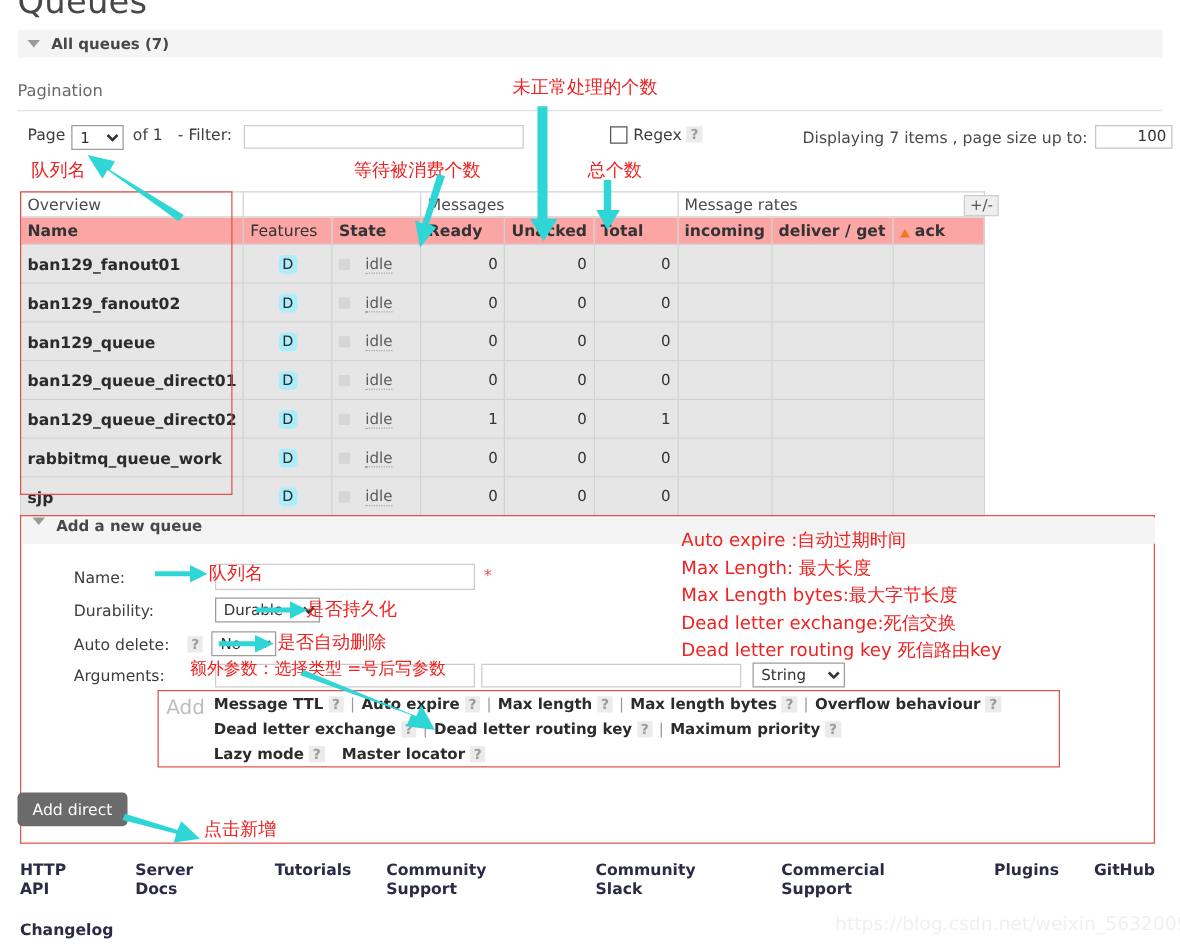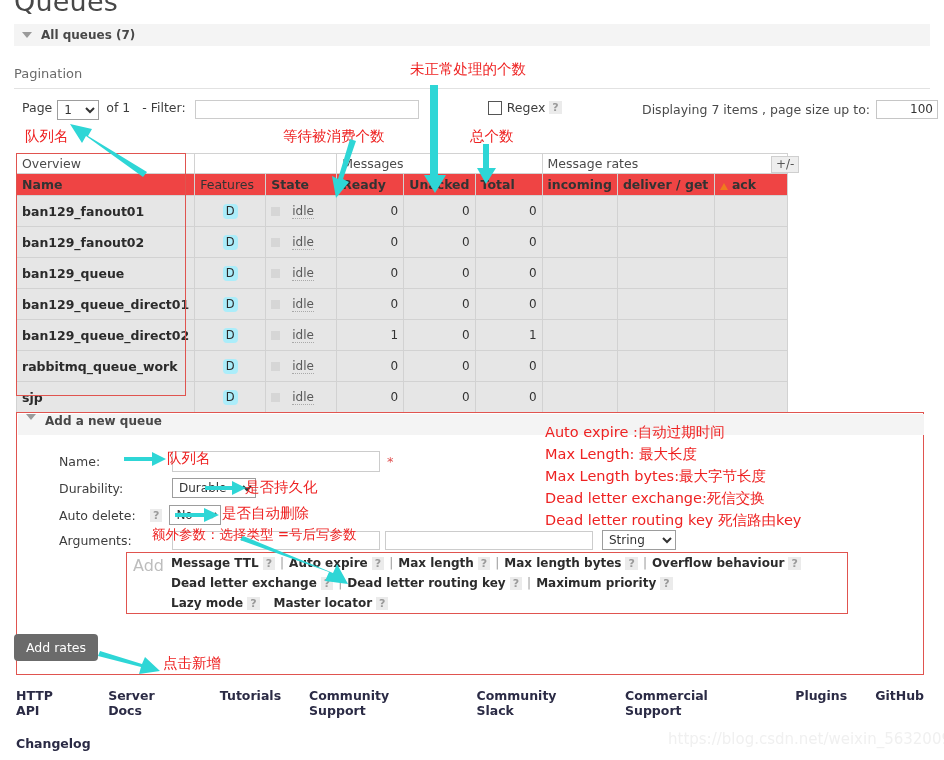--- a/index.html
+++ b/index.html
@@ -147,21 +147,21 @@
   }
   #queues-table tr.grouphead th {
     background: #ffffff;
     color: #4a4a4a;
     text-align: left;
     height: 19px;
     padding: 0 5px;
     font-size: 12.5px;
   }
   #queues-table tr.colhead th {
-    background: #ef4444;
+    background: #fca5a5;
     color: #333;
     height: 21px;
     padding: 0 5px;
     font-size: 12.5px;
   }
   #queues-table tr.colhead th.b { font-weight: bold; }
   #queues-table tr.colhead th.l { text-align: left; }
   #queues-table td {
     background: #e6e6e6;
     height: 30px;
@@ -564,21 +564,21 @@
   </select>
 </div>
 
 <div id="args-hint-box">
   <span class="addlink" style="position:absolute;left:6px;top:3px;">Add</span>
   <div class="argline" id="argline1" style="left:44px; top:3px;"><span>Message TTL</span><span class="qmark">?</span><span class="sep">|</span><span>Auto expire</span><span class="qmark">?</span><span class="sep">|</span><span>Max length</span><span class="qmark">?</span><span class="sep">|</span><span>Max length bytes</span><span class="qmark">?</span><span class="sep">|</span><span>Overflow behaviour</span><span class="qmark">?</span></div>
   <div class="argline" id="argline3" style="left:44px; top:43px;"><span>Lazy mode</span><span class="qmark">?</span><span class="sep"> </span><span>Master locator</span><span class="qmark">?</span></div>
   <div class="argline" id="argline2" style="left:44px; top:23px;"><span>Dead letter exchange</span><span class="qmark">?</span><span class="sep">|</span><span>Dead letter routing key</span><span class="qmark">?</span><span class="sep">|</span><span>Maximum priority</span><span class="qmark">?</span></div>
 </div>
 
-<button id="add-queue-btn">Add rates</button>
+<button id="add-queue-btn">Add direct</button>
 
 <div id="footer">
   <div class="flinks" id="footer-row1">
       <span>HTTP API</span>
       <span>Server Docs</span>
       <span>Tutorials</span>
       <span>Community Support</span>
       <span>Community Slack</span>
       <span>Commercial Support</span>
       <span>Plugins</span>

